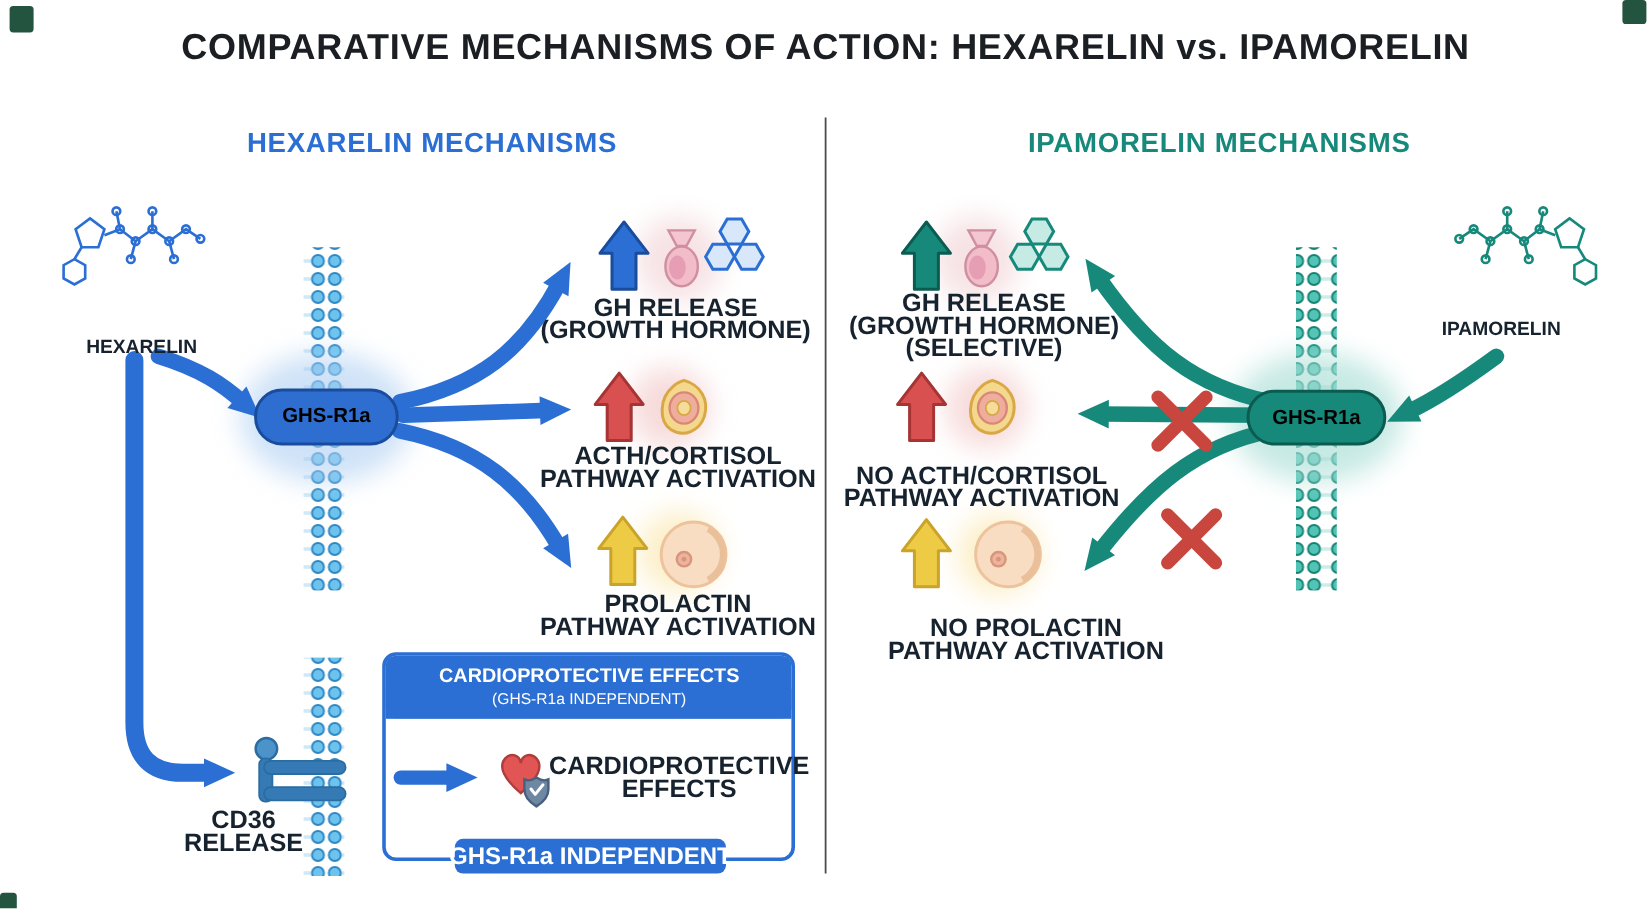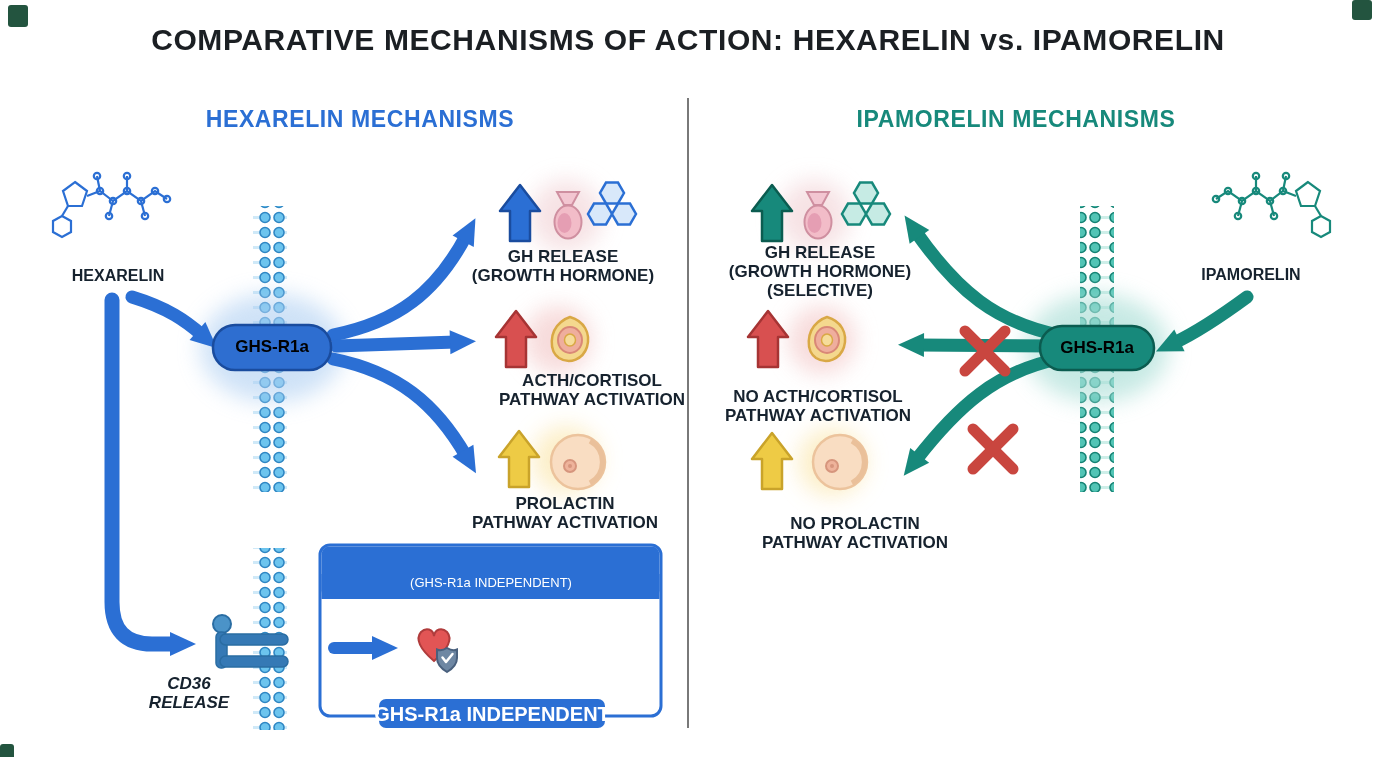--- a/index.html
+++ b/index.html
@@ -11,21 +11,21 @@
   }
   *{box-sizing:border-box;}
   html,body{margin:0;padding:0;background:#ffffff;}
   #stage{
     position:relative;width:1376px;height:757px;overflow:hidden;background:#ffffff;
     font-family:"Liberation Sans",sans-serif;color:var(--ink);
   }
   #diagram{position:absolute;left:0;top:0;z-index:1;}
   .lbl{
     position:absolute;z-index:2;font-weight:700;text-align:center;
-    transform:translateX(-50%);color:var(--ink);white-space:nowrap;line-height:19px;font-size:17px;
+    transform:translateX(-50%);color:var(--ink);white-space:nowrap;line-height:19px;font-size:21px;
   }
   .title{
     top:30px;left:50%;font-size:30px;font-weight:800;letter-spacing:0.6px;color:#1b1f23;
   }
   .col-header{font-size:23px;font-weight:800;letter-spacing:0.6px;}
   .hdr-left{left:360px;top:110px;color:var(--hexarelin-blue);}
   .hdr-right{left:1016px;top:110px;color:var(--ipamorelin-teal);}
   .peptide-name{font-size:16px;}
   .pill-text{color:#000000;font-size:17px;line-height:20px;}
   .cardio-hdr1{color:#ffffff;font-size:16.5px;line-height:20px;}
@@ -194,31 +194,31 @@
   </svg>
 
   <div class="corner" style="left:8px;top:5px;width:20px;height:22px;"></div>
   <div class="corner" style="left:1352px;top:0px;width:20px;height:20px;"></div>
   <div class="corner" style="left:0px;top:744px;width:14px;height:22px;"></div>
 
   <div class="lbl title">COMPARATIVE MECHANISMS OF ACTION: HEXARELIN vs. IPAMORELIN</div>
   <div class="lbl col-header hdr-right">IPAMORELIN MECHANISMS</div>
   <div class="lbl col-header hdr-left">HEXARELIN MECHANISMS</div>
 
-  <div class="lbl peptide-name" style="left:118px;top:266px;">HEXARELIN</div>
+  <div class="lbl peptide-name" style="left:118px;top:280px;">HEXARELIN</div>
   <div class="lbl peptide-name" style="left:1251px;top:265px;text-align:center;">IPAMORELIN</div>
 
   <div class="lbl pill-text" style="left:272px;top:337px;">GHS-R1a</div>
   <div class="lbl pill-text" style="left:1097px;top:338px;">GHS-R1a</div>
 
   <div class="lbl" style="left:563px;top:247px;">
     <div>GH RELEASE</div>
     <div>(GROWTH HORMONE)</div>
   </div>
-  <div class="lbl" style="left:565px;top:371px;margin-left:27px;">
+  <div class="lbl" style="left:565px;top:371px;">
     <div>ACTH/CORTISOL</div>
     <div>PATHWAY ACTIVATION</div>
   </div>
   <div class="lbl" style="left:565px;top:494px;">
     <div>PROLACTIN</div>
     <div>PATHWAY ACTIVATION</div>
   </div>
 
   <div class="lbl" style="left:820px;top:243px;">
     <div>GH RELEASE</div>
@@ -227,21 +227,26 @@
   </div>
   <div class="lbl" style="left:818px;top:387px;">
     <div>NO ACTH/CORTISOL</div>
     <div>PATHWAY ACTIVATION</div>
   </div>
   <div class="lbl" style="left:812px;top:514px;margin-left:43px;">
     <div>NO PROLACTIN</div>
     <div>PATHWAY ACTIVATION</div>
   </div>
 
-  <div class="lbl" style="left:189px;top:674px;font-style:italic;">
+  <div class="lbl" style="left:203px;top:674px;">
     <div>CD36</div>
     <div>RELEASE</div>
   </div>
 
+  <div class="lbl cardio-hdr1" style="left:491px;top:553px;">CARDIOPROTECTIVE EFFECTS</div>
   <div class="lbl cardio-hdr2" style="left:491px;top:575px;">(GHS-R1a INDEPENDENT)</div>
+  <div class="lbl" style="left:566px;top:629px;">
+    <div>CARDIOPROTECTIVE</div>
+    <div>EFFECTS</div>
+  </div>
   <div class="lbl cardio-footer" style="left:492px;top:705px;">GHS-R1a INDEPENDENT</div>
 
 </div>
 
 </body></html>

